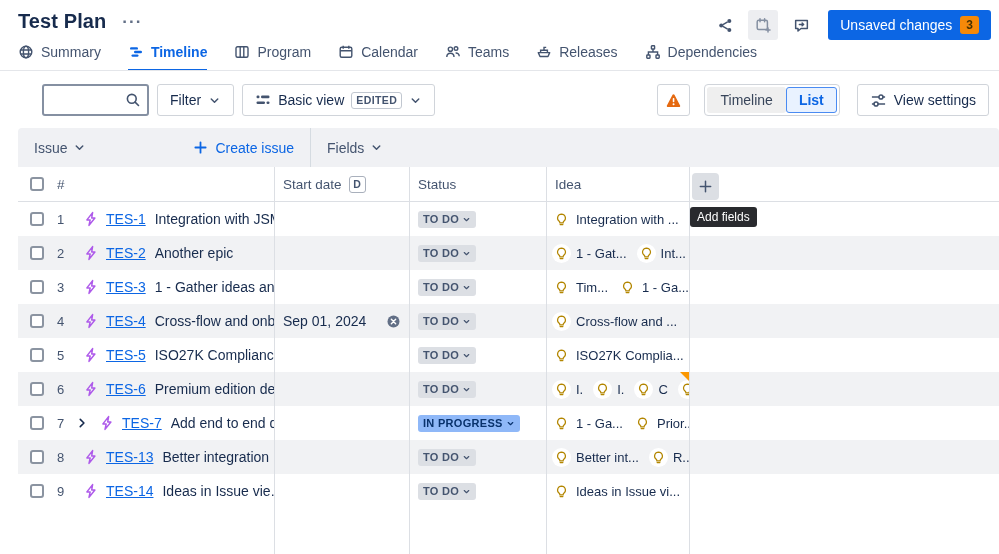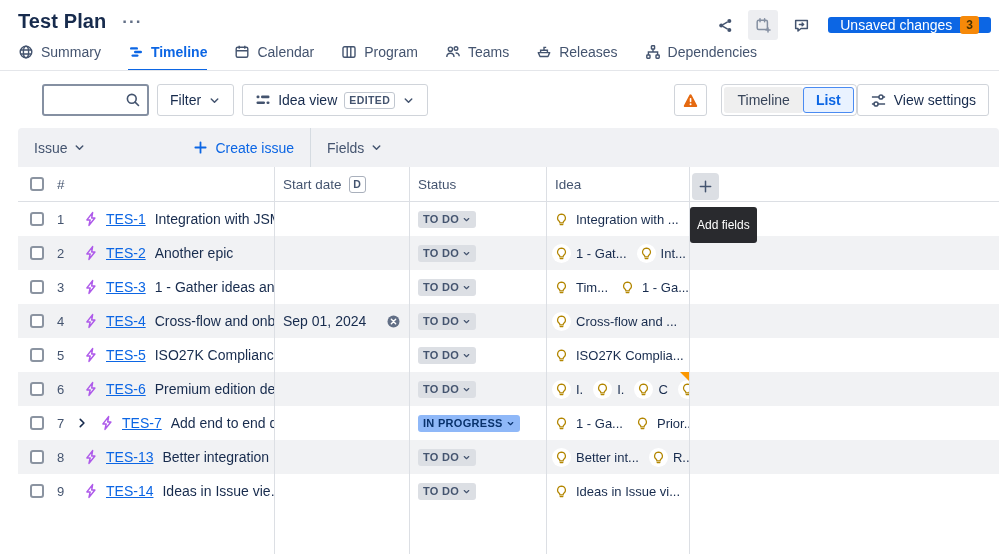--- a/index.html
+++ b/index.html
@@ -7,21 +7,21 @@
   body { font-family:"Liberation Sans","DejaVu Sans",sans-serif; background:#fff; color:#172B4D; overflow:hidden; }
   .app { position:relative; width:999px; height:554px; background:#fff; overflow:hidden; }
 
   
   .title-row { position:absolute; left:18px; top:10px; display:flex; align-items:center; gap:16px; }
   .page-title { font-size:20px; font-weight:700; letter-spacing:.1px; }
   .more-btn { color:#626F86; font-size:17px; font-weight:700; letter-spacing:1px; cursor:pointer; line-height:1; }
   .header-actions { position:absolute; right:8px; top:10px; display:flex; align-items:center; gap:8px; }
   .icon-btn { width:30px; height:30px; display:flex; align-items:center; justify-content:center; border-radius:3px; color:#44546F; cursor:pointer; }
   .icon-btn.subtle-bg { background:#EDEEF1; color:#8590A2; }
-  .unsaved-btn { height:16px; display:flex; align-items:center; background:#0C66E4; color:#fff; font-size:14px; font-weight:500; border:none; border-radius:3px; padding:0 12px; margin-left:4px; cursor:pointer; }
+  .unsaved-btn { height:30px; display:flex; align-items:center; background:#0C66E4; color:#fff; font-size:14px; font-weight:500; border:none; border-radius:3px; padding:0 12px; margin-left:4px; cursor:pointer; }
   .unsaved-badge { margin-left:8px; background:#F68909; color:#4A3200; font-size:12px; font-weight:700; border-radius:3px; padding:1px 6px; line-height:16px; }
 
   
   .tabs { position:absolute; left:18px; top:42px; height:29px; display:flex; gap:27px; }
   .tab { display:flex; align-items:center; gap:7px; font-size:14px; font-weight:500; color:#44546F; padding-bottom:7px; cursor:pointer; border-bottom:2px solid transparent; }
   .tab.active { color:#0C66E4; font-weight:600; border-bottom-color:#0C66E4; }
   .tab svg { flex:none; }
   .page-divider { position:absolute; left:0; right:0; top:70px; height:1px; background:#E4E6EA; }
 
   
@@ -30,21 +30,21 @@
   .search-box input { flex:1; min-width:0; border:none; outline:none; font:14px "Liberation Sans",sans-serif; padding-left:6px; color:#172B4D; background:transparent; }
   .search-box .mag { margin-right:6px; color:#44546F; display:flex; }
   .btn { height:32px; background:#fff; border:1px solid #D0D4DA; border-radius:3px; display:flex; align-items:center; gap:7px; padding:0 12px; font-size:14px; font-weight:500; color:#172B4D; cursor:pointer; white-space:nowrap; }
   .ml8 { margin-left:8px; }
   .edited-badge { border:1px solid #C1C7D0; border-radius:3px; font-size:10.5px; font-weight:700; letter-spacing:.4px; color:#44546F; padding:1px 4px; line-height:13px; }
   .toolbar-right { margin-left:auto; display:flex; align-items:center; }
   .warn-btn { width:33px; justify-content:center; padding:0; }
   .segmented { margin-left:14px; height:32px; border:1px solid #D0D4DA; border-radius:4px; display:flex; align-items:center; padding:2px; background:#fff; }
   .seg-item { height:26px; display:flex; align-items:center; padding:0 12px; font-size:14px; font-weight:500; color:#38455A; border-radius:3px; border:1px solid transparent; cursor:pointer; }
   .seg-item.selected { background:#E9F2FF; border-color:#4A8BF2; color:#0C66E4; font-weight:600; }
-  .vs-btn { margin-left:0; }
+  .vs-btn { margin-left:17px; }
 
   
   .table { position:absolute; left:18px; top:128px; width:981px; }
   .t-topbar { height:39px; background:#F0F1F4; border-radius:4px 4px 0 0; display:flex; align-items:stretch; }
   .tb-left { width:293px; display:flex; align-items:center; justify-content:space-between; padding:0 16px; border-right:1px solid #D5DBE1; }
   .tb-issue, .tb-fields { display:flex; align-items:center; gap:6px; font-size:14px; font-weight:500; color:#44546F; cursor:pointer; }
   .tb-create { display:flex; align-items:center; gap:7px; font-size:14px; font-weight:500; color:#0C66E4; cursor:pointer; }
   .tb-fields-wrap { display:flex; align-items:center; padding-left:16px; }
 
   .t-header { height:35px; display:flex; background:#fff; border-bottom:1px solid #DCDFE4; font-size:13.5px; color:#44546F; }
@@ -53,21 +53,21 @@
   .c-start { width:135px; padding:0 8px; }
   .c-status { width:137px; padding-left:8px; }
   .c-idea { width:143px; padding-left:5px; position:relative; }
   .c-plus { flex:1; border-right:none; position:relative; overflow:visible; }
   .t-header .c-idea { padding-left:8px; }
 
   .checkbox { flex:none; width:14px; height:14px; border:2px solid #8B94A1; border-radius:3px; background:#fff; cursor:pointer; }
   .hash { margin-left:13px; }
   .dbadge { margin-left:7px; width:17px; height:17px; border:1px solid #A9B0BC; border-radius:3px; background:#fff; display:flex; align-items:center; justify-content:center; font-size:10.5px; font-weight:700; color:#44546F; }
   .plus-field-btn { margin:4px 0 0 2px; width:27px; height:27px; background:#DCDFE4; border:none; border-radius:4px; display:flex; align-items:center; justify-content:center; color:#44546F; cursor:pointer; }
-  .tooltip { position:absolute; left:672px; top:79px; background:#292A2E; color:#fff; font-size:12px; font-weight:500; padding:11px 7px; border-radius:3px; z-index:10; white-space:nowrap; }
+  .tooltip { position:absolute; left:672px; top:79px; background:#292A2E; color:#fff; font-size:12px; font-weight:500; padding:3px 7px; border-radius:3px; z-index:10; white-space:nowrap; }
 
   .t-row { height:34px; display:flex; background:#fff; font-size:14px; }
   .t-row.alt { background:#F1F2F4; }
   .num { margin-left:13px; min-width:16px; font-size:13px; color:#44546F; }
   .expander { margin-left:2px; display:flex; color:#172B4D; cursor:pointer; }
   .type-icon { margin-left:10px; display:flex; flex:none; }
   .issue-key { margin-left:7px; color:#0C66E4; font-weight:500; text-decoration:underline; white-space:nowrap; cursor:pointer; }
   .summary { margin-left:9px; color:#172B4D; white-space:nowrap; overflow:hidden; }
   .c-start { justify-content:space-between; }
   .clear-btn { display:flex; cursor:pointer; border:none; background:none; padding:0; }
@@ -139,34 +139,34 @@
             <rect x="2" y="3.2" width="8" height="2.4" rx="1.2"></rect>
             <rect x="6" y="6.8" width="8" height="2.4" rx="1.2"></rect>
             <rect x="3.5" y="10.4" width="7" height="2.4" rx="1.2"></rect>
           </svg>
         </span>
         <span>Timeline</span>
       </div>
       <div class="tab">
         <span style="display:flex">
           <svg width="16" height="16" viewBox="0 0 16 16" fill="none" stroke="#44546F" stroke-width="1.4">
-            <rect x="2.2" y="3.2" width="11.6" height="10" rx="1.5"></rect>
-            <path d="M5.2 1.7v3M10.8 1.7v3M2.2 6.8h11.6"></path>
+            <rect x="2" y="2.8" width="12" height="10.4" rx="1.5"></rect>
+            <path d="M6.2 2.8v10.4M9.8 2.8v10.4"></path>
           </svg>
         </span>
-        <span>Calendar</span>
+        <span>Program</span>
       </div>
       <div class="tab">
         <span style="display:flex">
           <svg width="16" height="16" viewBox="0 0 16 16" fill="none" stroke="#44546F" stroke-width="1.4">
-            <rect x="2" y="2.8" width="12" height="10.4" rx="1.5"></rect>
-            <path d="M6.2 2.8v10.4M9.8 2.8v10.4"></path>
+            <rect x="2.2" y="3.2" width="11.6" height="10" rx="1.5"></rect>
+            <path d="M5.2 1.7v3M10.8 1.7v3M2.2 6.8h11.6"></path>
           </svg>
         </span>
-        <span>Program</span>
+        <span>Calendar</span>
       </div>
       <div class="tab">
         <span style="display:flex">
           <svg width="16" height="16" viewBox="0 0 16 16" fill="none" stroke="#44546F" stroke-width="1.4">
             <circle cx="5.4" cy="5.2" r="2.1"></circle>
             <path d="M1.8 13c0-2.3 1.5-3.8 3.6-3.8S9 10.7 9 13"></path>
             <circle cx="11" cy="4.6" r="1.8"></circle>
             <path d="M10.6 9c2-.2 3.6 1.2 3.6 3.3"></path>
           </svg>
         </span>
@@ -211,21 +211,21 @@
           <path d="M4 6.2l4 4 4-4" stroke-linecap="round" stroke-linejoin="round"></path>
         </svg>
     </button>
     <button class="btn ml8">
       <svg width="16" height="16" viewBox="0 0 16 16" fill="#44546F">
           <rect x="1.5" y="3.6" width="3" height="2.6" rx="1.2"></rect>
           <rect x="6" y="3.6" width="8.5" height="2.6" rx="1.2"></rect>
           <rect x="1.5" y="9.4" width="8.5" height="2.6" rx="1.2"></rect>
           <rect x="11.5" y="9.4" width="3" height="2.6" rx="1.2"></rect>
         </svg>
-      <span>Idea view</span>
+      <span>Basic view</span>
       <span class="edited-badge">EDITED</span>
       <svg width="13" height="13" viewBox="0 0 16 16" fill="none" stroke="#44546F" stroke-width="1.8">
           <path d="M4 6.2l4 4 4-4" stroke-linecap="round" stroke-linejoin="round"></path>
         </svg>
     </button>
 
     <div class="toolbar-right">
       <button class="btn warn-btn">
         <svg width="17" height="17" viewBox="0 0 16 16">
             <path d="M8 2.1c.4 0 .7.2.9.5l5.3 10a1 1 0 0 1-.9 1.5H2.7a1 1 0 0 1-.9-1.5l5.3-10c.2-.3.5-.5.9-.5z" fill="#E56910"></path>

